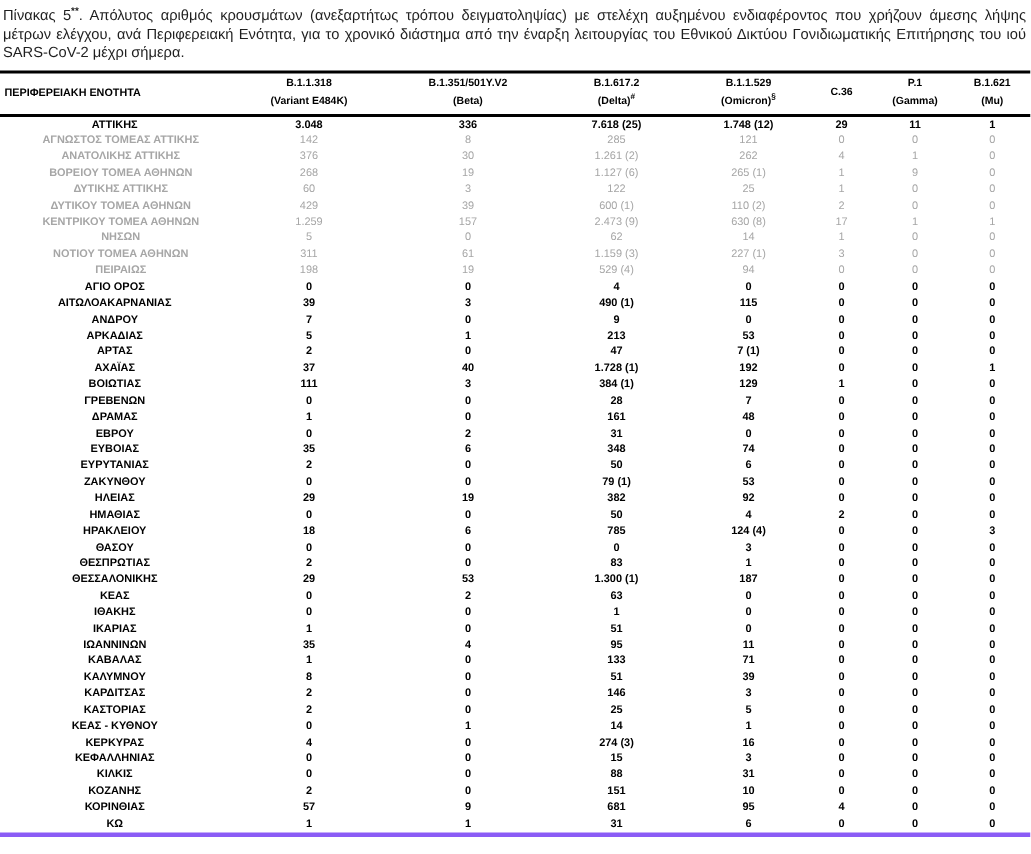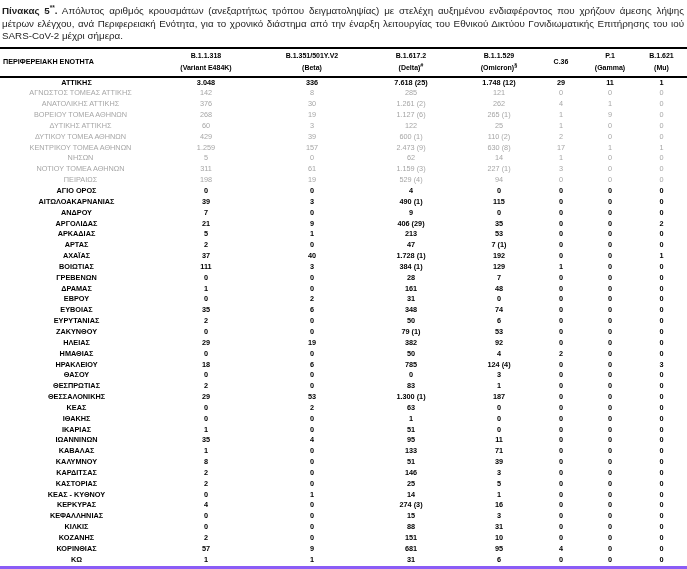--- a/index.html
+++ b/index.html
@@ -7,21 +7,21 @@
     width:687px; height:569px; overflow:hidden;
     font-family:"Liberation Sans", sans-serif;
     color:#1a1a1a;
   }
   .page { width:687px; }
   .doc-title {
     margin:0; padding:2px 3px 0 2px;
     font-size:9.8px; line-height:12.6px;
     text-align:justify; color:#1f1f1f;
   }
-  .doc-title .bold { font-weight:bold; }
+  .doc-title .bold { font-weight:normal; }
   .doc-title sup { font-size:6.5px; font-weight:bold; }
   table.variant-table {
     width:687px; border-collapse:collapse; table-layout:fixed;
     margin-top:4px;
   }
   thead th {
     border-top:2px solid #000;
     border-bottom:2px solid #000;
     font-size:7px; line-height:8.6px; font-weight:bold;
     text-align:center; vertical-align:middle;
@@ -30,21 +30,21 @@
   thead th.region-h { text-align:left; padding-left:3px; font-size:7.2px; }
   thead th sup { font-size:5.5px; }
   tbody td {
     font-size:7.3px; line-height:10.85px; height:10.85px;
     padding:0; text-align:center; white-space:nowrap; overflow:hidden;
     vertical-align:middle;
   }
   tbody td.region { text-align:center; padding-left:3px; }
   tr.main { font-weight:bold; color:#000; }
   tr.sub  { font-weight:normal; color:#a6a6a6; }
-  tr.sub td.region { padding-left:11px; }
+  tr.sub td.region { padding-left:11px;font-weight:bold; }
   tr.last td { border-bottom:3px solid #8b5cf6; }
 </style>
 </head>
 <body>
 
 <div class="page">
 
   <p class="doc-title"><span class="bold">Πίνακας 5</span><sup>**</sup><span class="bold">.</span> <span>Απόλυτος αριθμός κρουσμάτων (ανεξαρτήτως τρόπου δειγματοληψίας) με στελέχη αυξημένου ενδιαφέροντος που χρήζουν άμεσης λήψης μέτρων ελέγχου, ανά Περιφερειακή Ενότητα, για το χρονικό διάστημα από την έναρξη λειτουργίας του Εθνικού Δικτύου Γονιδιωματικής Επιτήρησης του ιού SARS-CoV-2 μέχρι σήμερα.</span></p>
 
   <table class="variant-table">
@@ -216,30 +216,20 @@
           <td class="region">ΑΝΔΡΟΥ</td>
           <td>7</td>
           <td>0</td>
           <td>9</td>
           <td>0</td>
           <td>0</td>
           <td>0</td>
           <td>0</td>
         </tr>
         <tr class="main">
-          <td class="region">ΑΡΓΟΛΙΔΑΣ</td>
-          <td>21</td>
-          <td>9</td>
-          <td>406 (29)</td>
-          <td>35</td>
-          <td>0</td>
-          <td>0</td>
-          <td>2</td>
-        </tr>
-        <tr class="main">
           <td class="region">ΑΡΚΑΔΙΑΣ</td>
           <td>5</td>
           <td>1</td>
           <td>213</td>
           <td>53</td>
           <td>0</td>
           <td>0</td>
           <td>0</td>
         </tr>
         <tr class="main">

